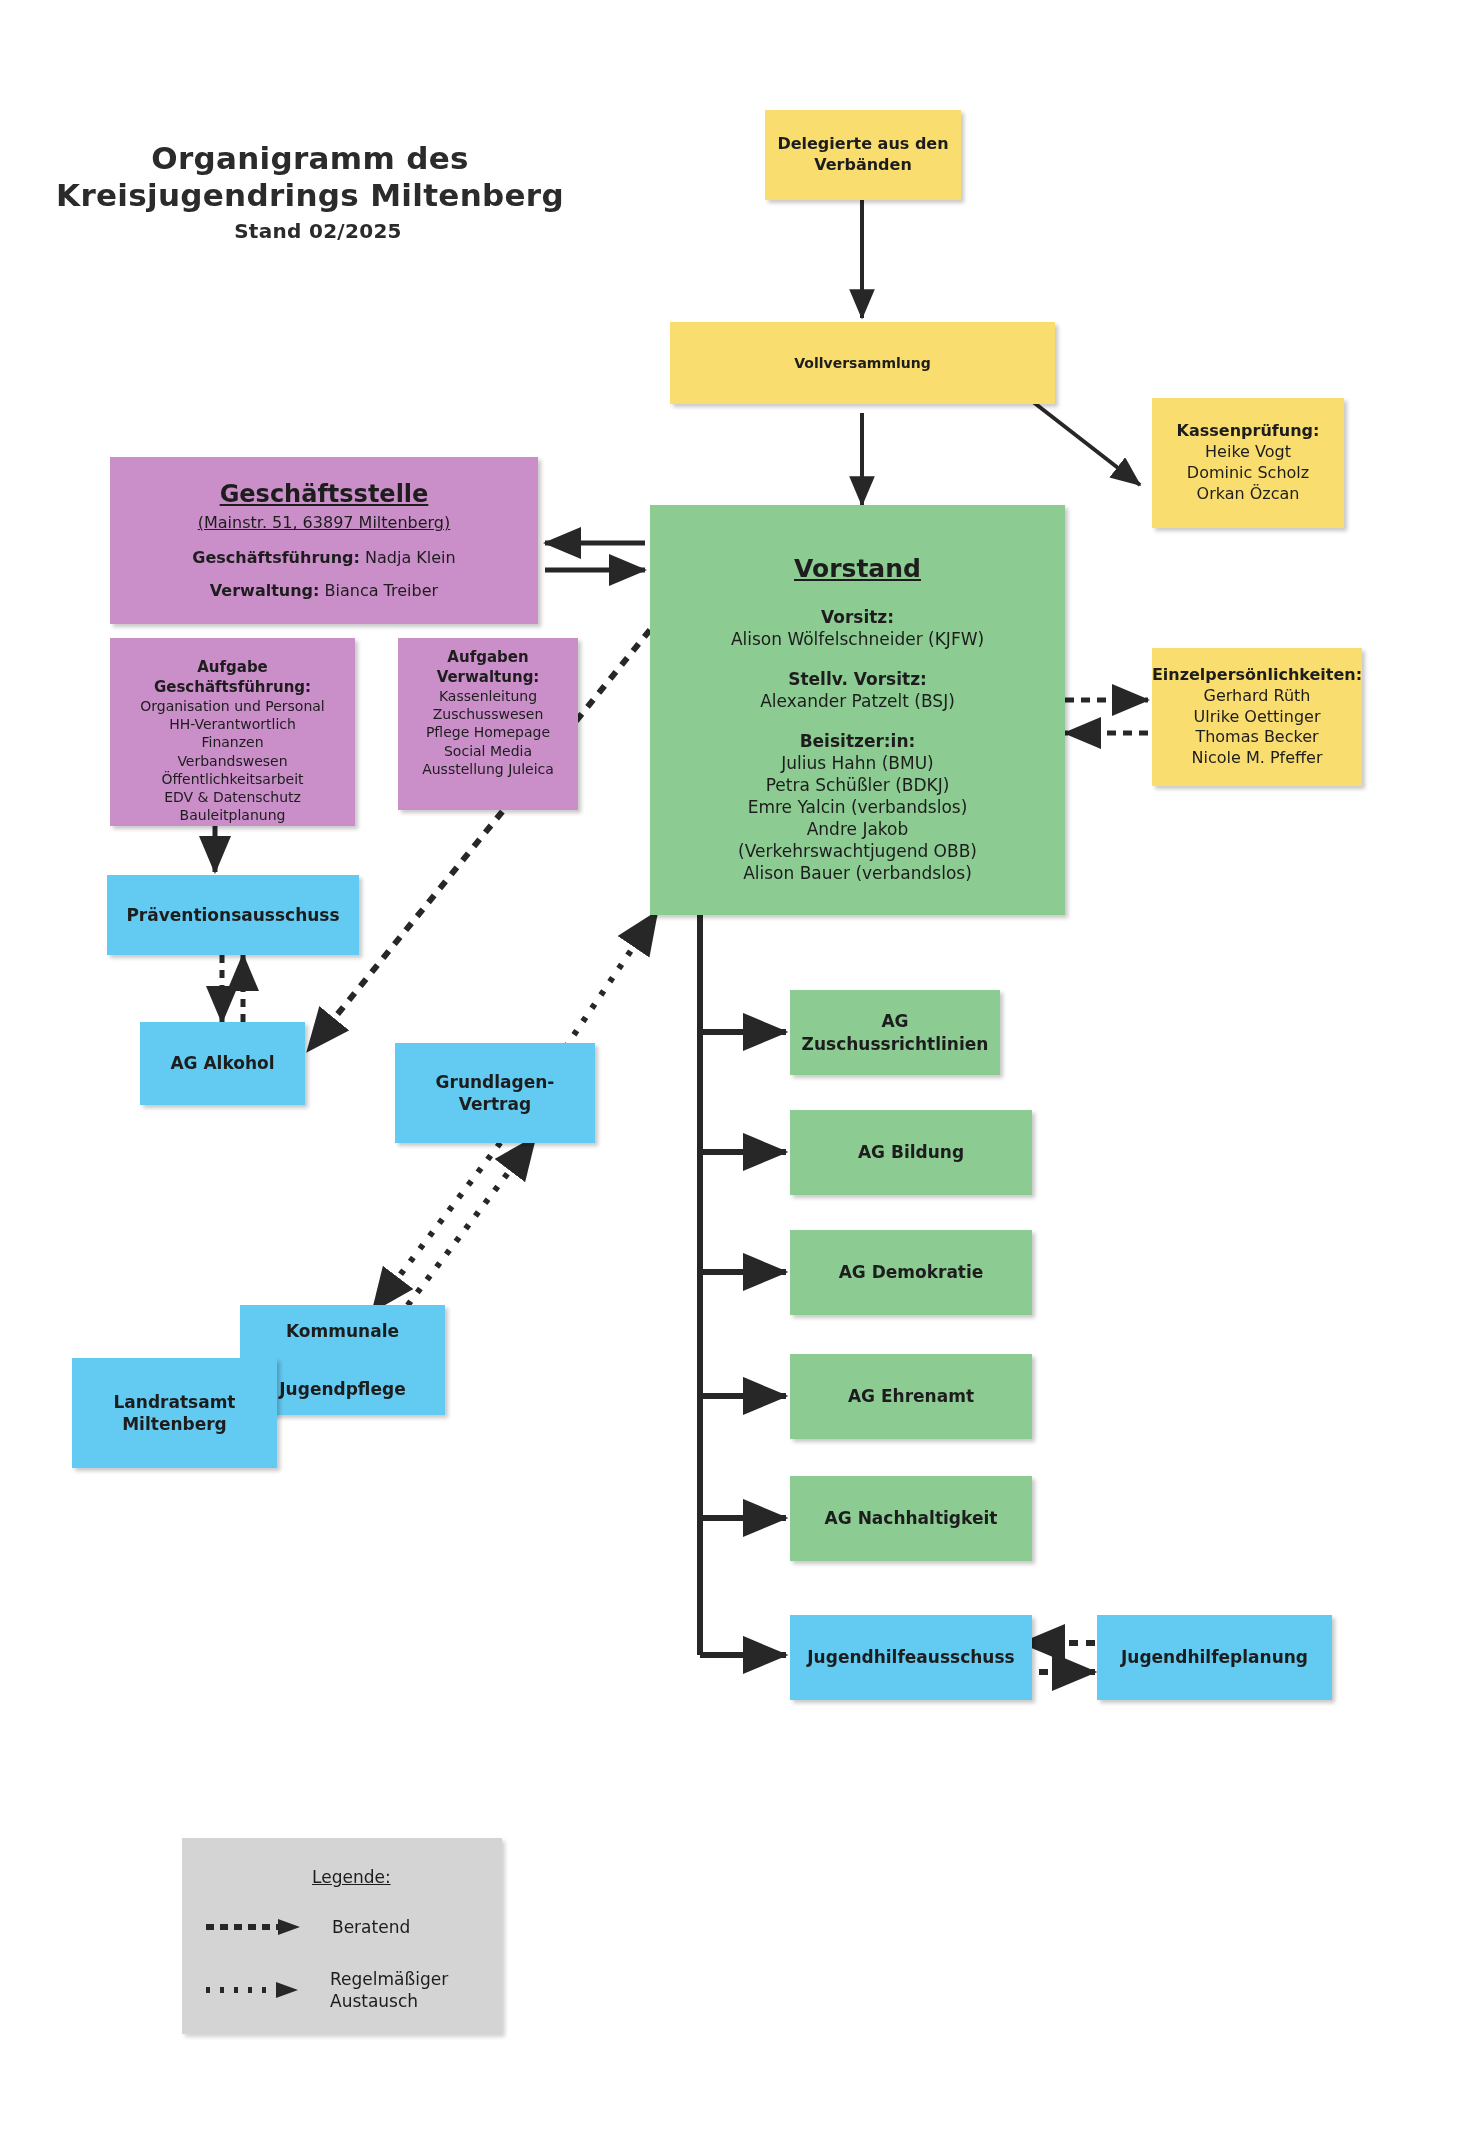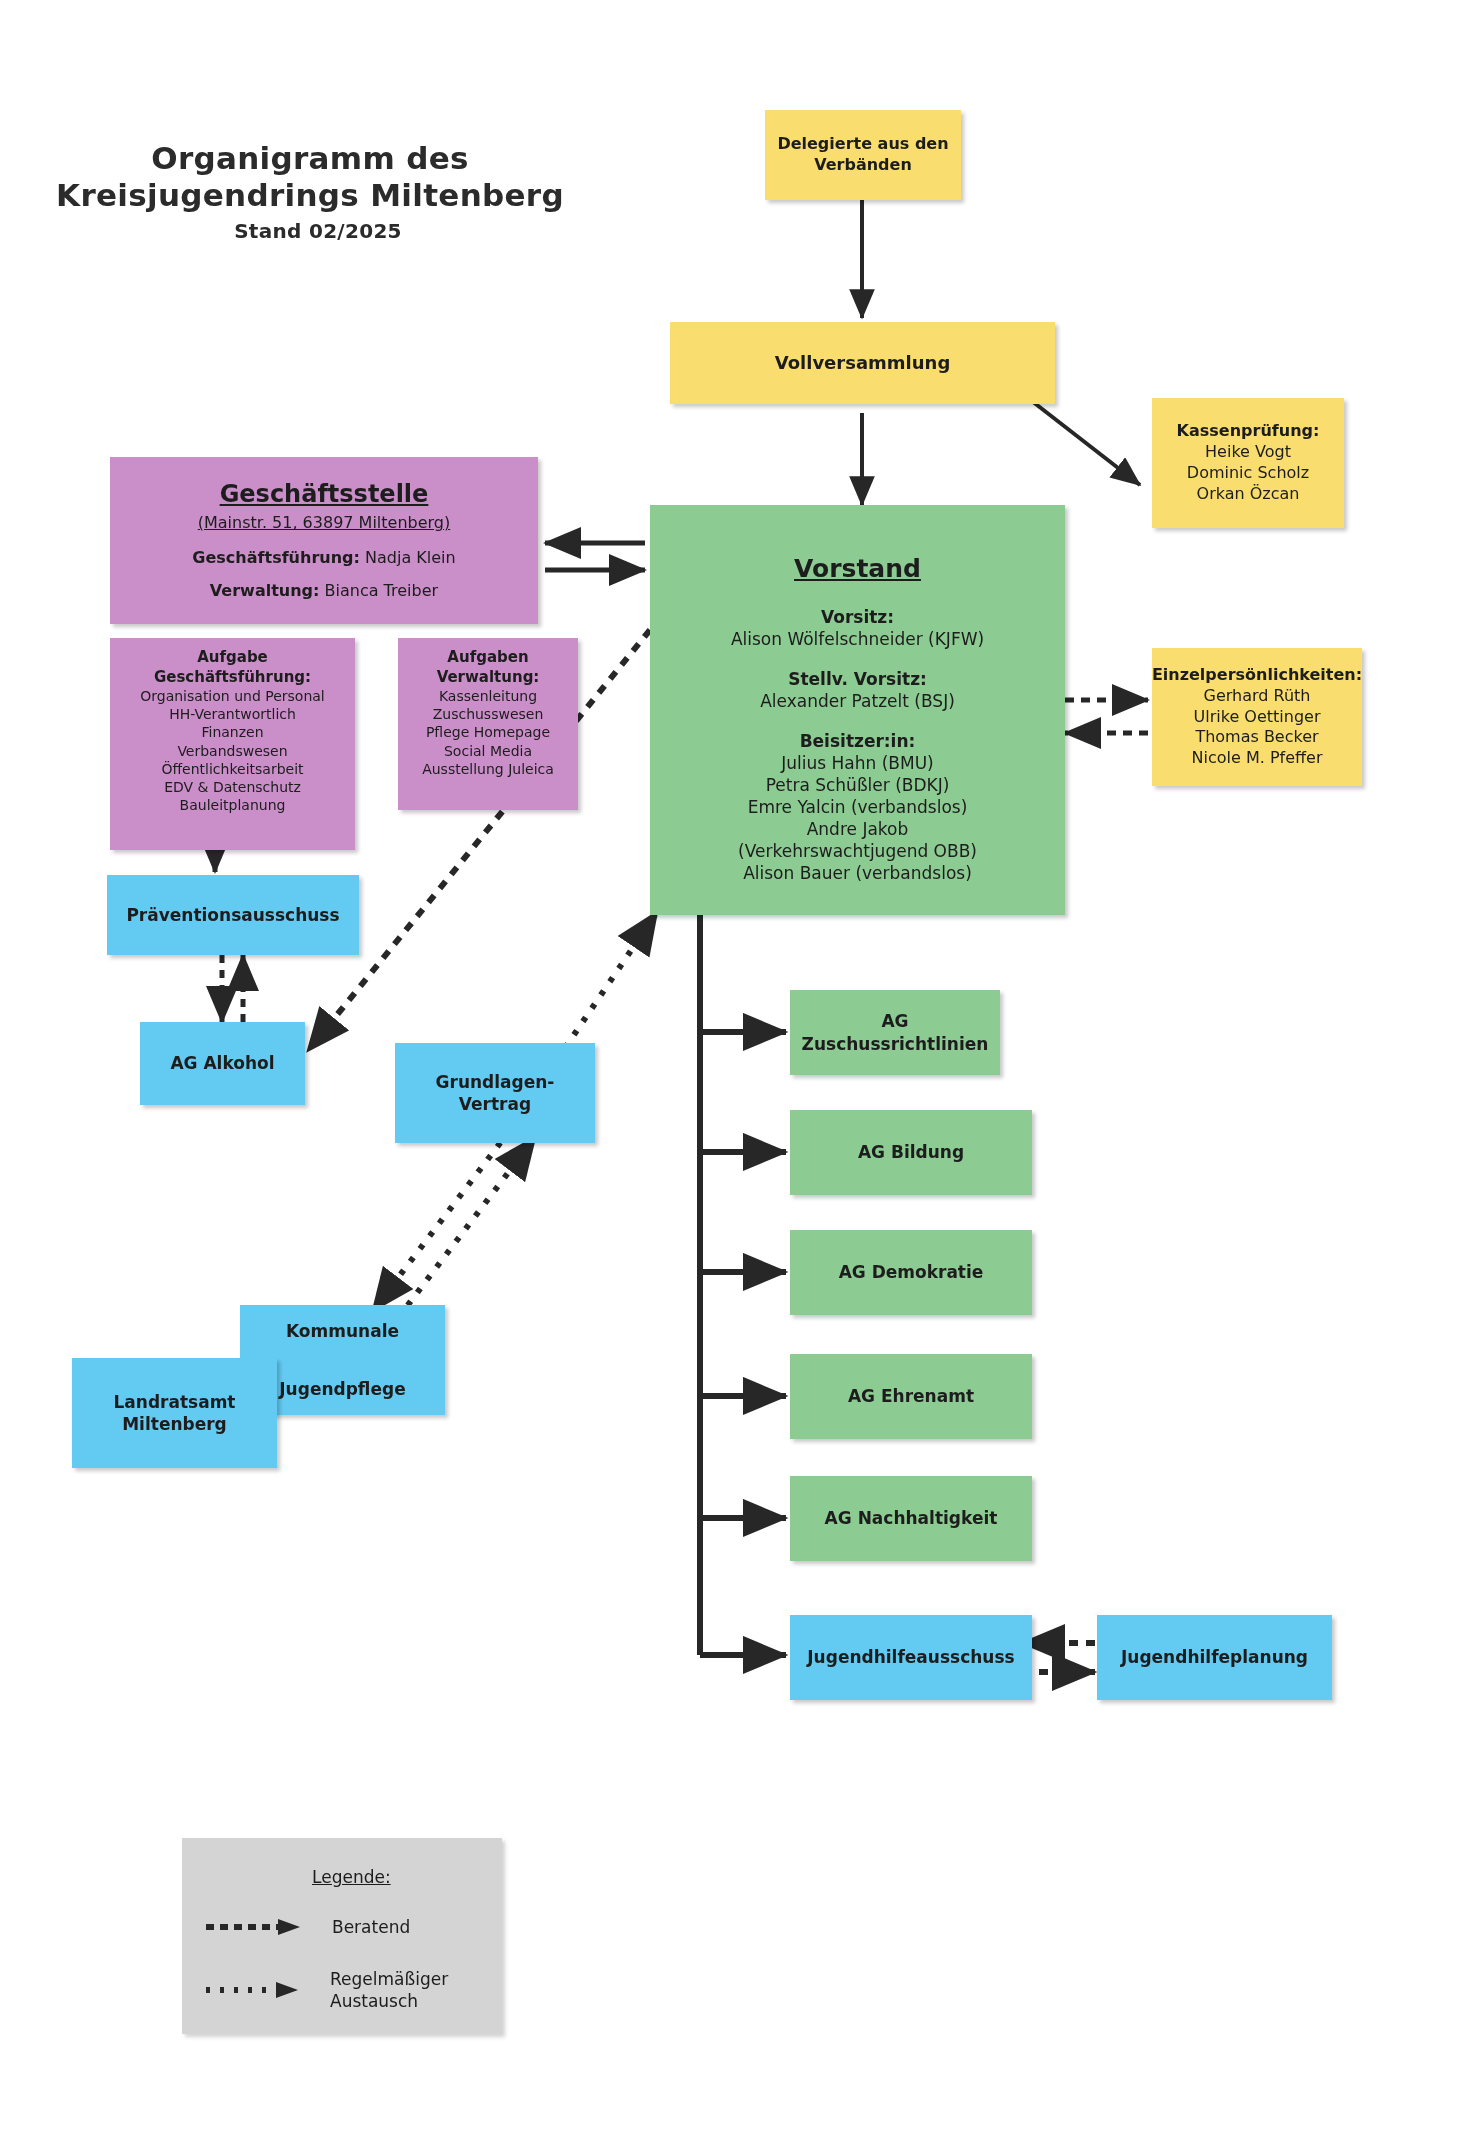--- a/index.html
+++ b/index.html
@@ -38,21 +38,21 @@
     position:absolute; left:0; top:140px; width:620px;
     text-align:center; font-weight:bold; color:#2b2b2b;
   }
   #title .l1 { font-size:31px; line-height:1.18; letter-spacing:.3px; }
   #title .l2 { font-size:20px; margin-top:6px; letter-spacing:.3px;margin-left:16px; }
 
   .lbl14 { font-size:14px; }
   .lbl15 { font-size:15px; }
   .lbl16 { font-size:16px; }
   .lbl17 { font-size:17px; }
-  .lbl18 { font-size:18px; }
+  .lbl18 { font-size:14px; }
 
   .legrow { position:absolute; display:flex; align-items:center; }
 </style>
 </head>
 <body>
 
 <div id="canvas">
 
   <div id="title">
     <div class="l1">Organigramm des</div>
@@ -130,21 +130,21 @@
       <span class="b">Geschäftsführung:</span>
       <span>Nadja Klein</span>
     </div>
     <div style="height:12px;"></div>
     <div class="lbl16">
       <span class="b">Verwaltung:</span>
       <span>Bianca Treiber</span>
     </div>
   </div>
 
-  <div class="box purple" style="left:110px; top:638px; width:245px; height:212px; justify-content:flex-start; padding-top:10px;">
+  <div class="box purple" style="left:110px; top:638px; width:245px; height:188px; justify-content:flex-start; padding-top:20px;">
     <div class="b lbl15">Aufgabe Geschäftsführung:</div>
     <div class="lbl14">Organisation und Personal</div>
     <div class="lbl14">HH-Verantwortlich</div>
     <div class="lbl14">Finanzen</div>
     <div class="lbl14">Verbandswesen</div>
     <div class="lbl14">Öffentlichkeitsarbeit</div>
     <div class="lbl14">EDV &amp; Datenschutz</div>
     <div class="lbl14">Bauleitplanung</div>
   </div>
 

